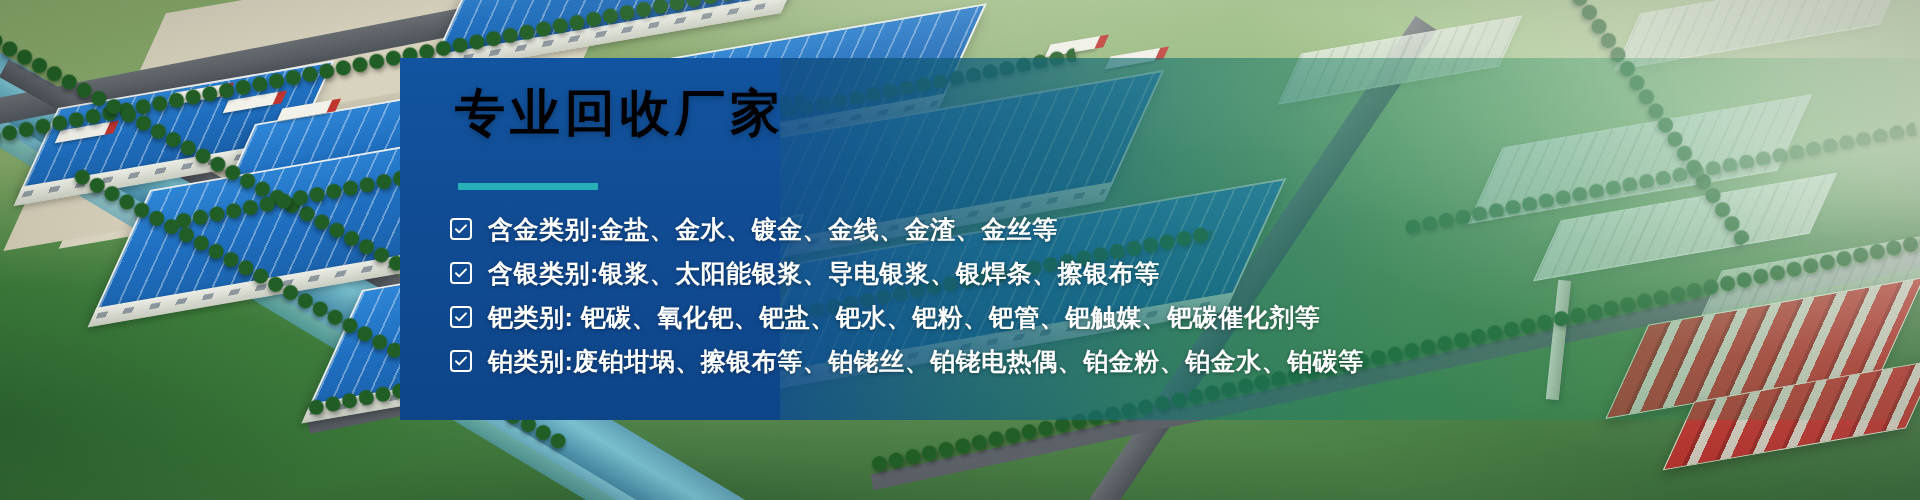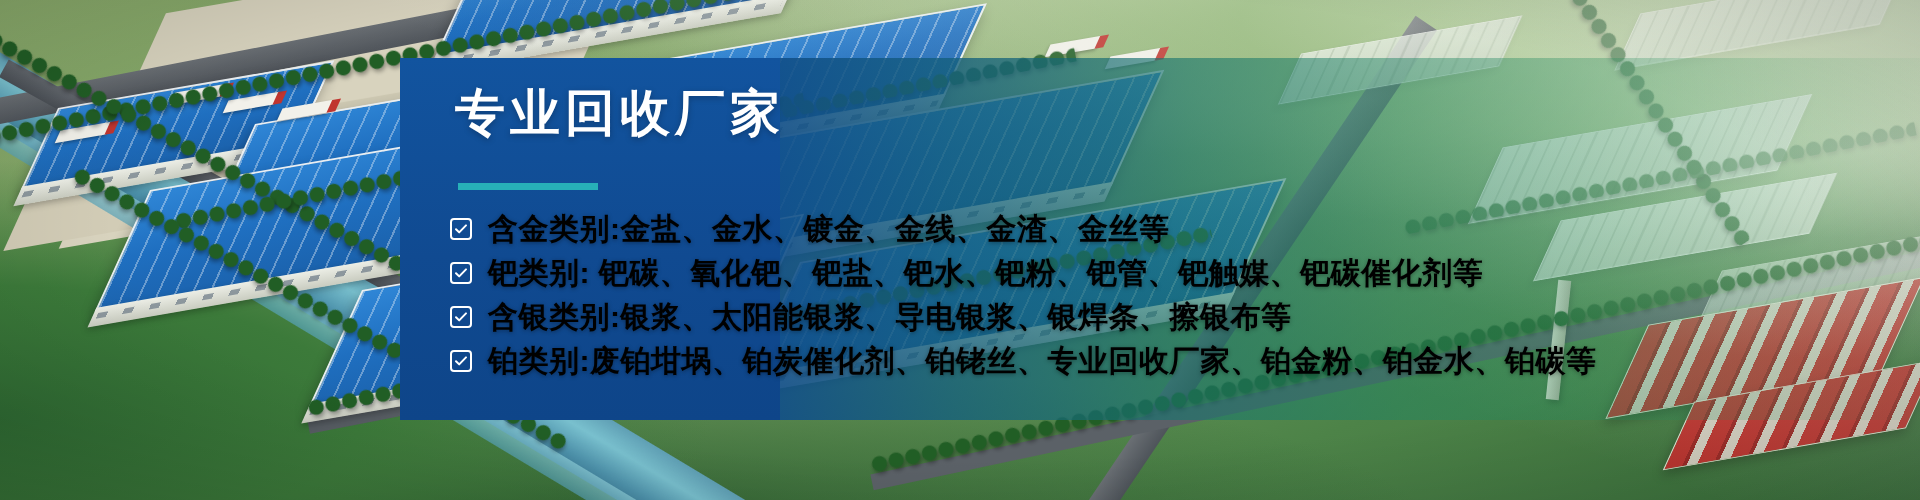--- a/index.html
+++ b/index.html
@@ -183,21 +183,21 @@
     left:400px; top:58px; width:380px; height:362px;
     background:#11519c;
     background:linear-gradient(180deg,#12549f 0%,#104a91 55%,#0e4589 100%);
   }
 
   
   .content{ position:absolute; left:400px; top:58px; width:1520px; height:362px; }
 
   .headline{
     position:absolute; left:55px; top:28px;
-    font-size:50px; line-height:1.1; font-weight:700; color:#ffffff;
+    font-size:50px; line-height:1.1; font-weight:700; color:#000000;
     letter-spacing:5px;
     text-shadow:0 2px 6px rgba(0,0,0,.25);
   }
   .rule{
     position:absolute; left:58px; top:125px;
     width:140px; height:7px; background:#27b0b8;
   }
 
   .list{ position:absolute; left:50px; top:150px; width:1360px; }
   .row{
@@ -206,21 +206,21 @@
   }
   .chk{
     flex:0 0 auto;
     width:22px; height:22px; margin-right:16px;
     border:2px solid #ffffff; border-radius:4px;
     position:relative;
     background:transparent;
   }
   .chk svg{ position:absolute; left:2px; top:2px; }
   .row .txt{
-    font-size:30px; font-weight:700; color:#000000;
+    font-size:25px; font-weight:700; color:#ffffff;
     letter-spacing:.5px; white-space:nowrap;
     text-shadow:0 1px 4px rgba(0,0,0,.38);
   }
 </style>
 </head>
 <body>
 
 <div id="stage">
 
   <div class="bg">
@@ -329,38 +329,38 @@
         </span>
         <span class="txt">含金类别:金盐、金水、镀金、金线、金渣、金丝等</span>
       </div>
 
       <div class="row">
         <span class="chk">
           <svg width="14" height="14" viewBox="0 0 14 14">
               <path d="M2 7.2 L5.2 10.4 L12 3.4" fill="none" stroke="#ffffff" stroke-width="2" stroke-linecap="round" stroke-linejoin="round"></path>
             </svg>
         </span>
-        <span class="txt">钯类别: 钯碳、氧化钯、钯盐、钯水、钯粉、钯管、钯触媒、钯碳催化剂等</span>
+        <span class="txt">含银类别:银浆、太阳能银浆、导电银浆、银焊条、擦银布等</span>
       </div>
 
       <div class="row">
         <span class="chk">
           <svg width="14" height="14" viewBox="0 0 14 14">
               <path d="M2 7.2 L5.2 10.4 L12 3.4" fill="none" stroke="#ffffff" stroke-width="2" stroke-linecap="round" stroke-linejoin="round"></path>
             </svg>
         </span>
-        <span class="txt">含银类别:银浆、太阳能银浆、导电银浆、银焊条、擦银布等</span>
+        <span class="txt">钯类别: 钯碳、氧化钯、钯盐、钯水、钯粉、钯管、钯触媒、钯碳催化剂等</span>
       </div>
 
       <div class="row">
         <span class="chk">
           <svg width="14" height="14" viewBox="0 0 14 14">
               <path d="M2 7.2 L5.2 10.4 L12 3.4" fill="none" stroke="#ffffff" stroke-width="2" stroke-linecap="round" stroke-linejoin="round"></path>
             </svg>
         </span>
-        <span class="txt">铂类别:废铂坩埚、铂炭催化剂、铂铑丝、专业回收厂家、铂金粉、铂金水、铂碳等</span>
+        <span class="txt">铂类别:废铂坩埚、擦银布等、铂铑丝、铂铑电热偶、铂金粉、铂金水、铂碳等</span>
       </div>
 
 
     </div>
   </div>
 
 </div>
 
 </body></html>

